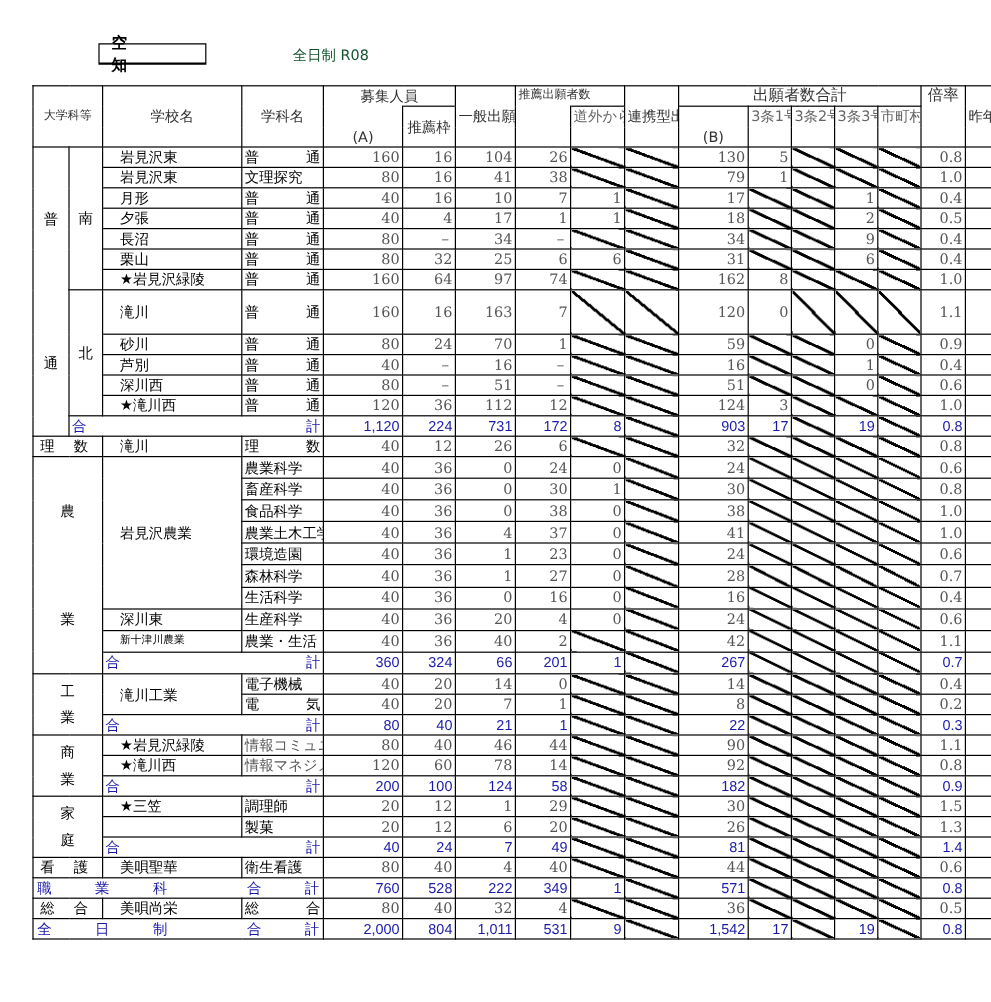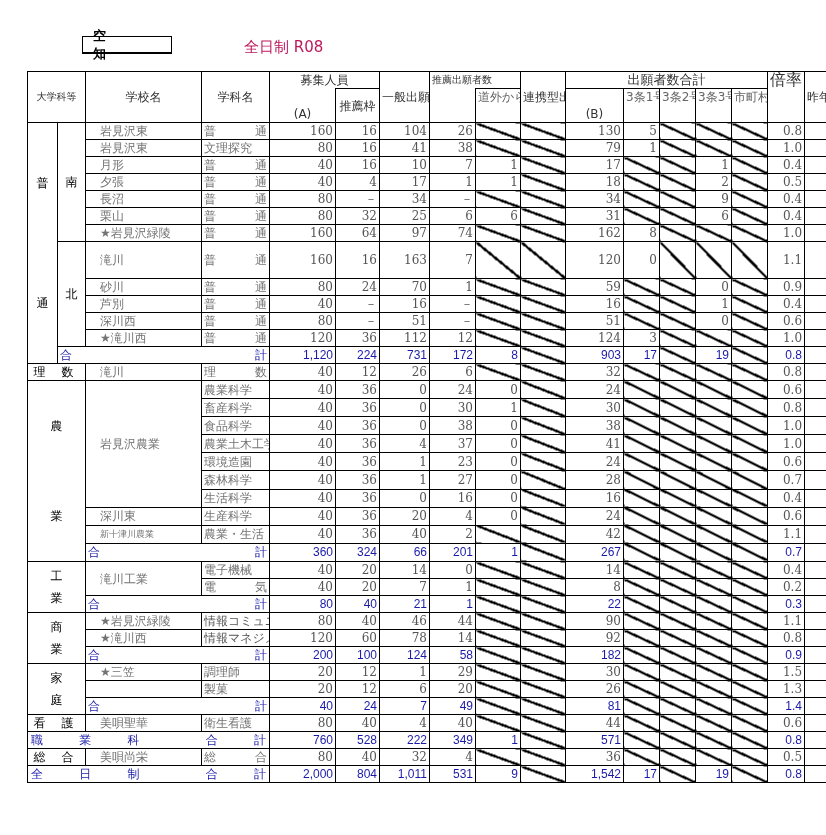--- a/index.html
+++ b/index.html
@@ -1,22 +1,22 @@
 <!DOCTYPE html>
 <html><head>
 <meta charset="utf-8">
 <style>
   html, body { margin: 0; padding: 0; background: #ffffff; }
   body { width: 826px; height: 835px; position: relative; font-family: "DejaVu Serif", serif; color: #333; }
   .hdr-box { position: absolute; left: 82px; top: 36px; width: 90px; height: 18px; border: 1px solid #000; border-bottom-width: 2px; display:flex; align-items:center; justify-content:center; font-family: "DejaVu Sans", sans-serif; font-weight: bold; font-size: 13px; letter-spacing: 18px; color:#000; padding-left: 10px; box-sizing: border-box;}
-  .hdr-title { position: absolute; left: 244px; top: 38px; font-size: 15px; color: #be185d; font-family: "DejaVu Sans", sans-serif; }
+  .hdr-title { position: absolute; left: 244px; top: 38px; font-size: 12px; color: #14532d; font-family: "DejaVu Sans", sans-serif; }
   table.main { position: absolute; left: 27px; top: 71px; border-collapse: collapse; table-layout: fixed; width: 780px; }
   table.main td, table.main th { border: 1px solid #000; padding: 0 2px; font-size: 12px; height: 16px; line-height: 16px; overflow: hidden; white-space: nowrap; font-weight: normal; position: relative;}
   .num { text-align: right; color: #555; }
-  .txt { color: #737373; font-family: "DejaVu Sans", sans-serif; font-size: 12px; }
+  .txt { color: #000000; font-family: "DejaVu Sans", sans-serif; font-size: 12px; }
   .school { text-align: left; padding-left: 14px !important; }
   .dept { display:flex; justify-content: space-between; }
   .cat { font-family: "DejaVu Sans", sans-serif; font-weight: bold; color: #000; text-align: center; font-size: 13px; }
   .tot td { color: #1a1aa8; font-weight: bold; font-family: "Liberation Sans", sans-serif; font-size: 13px; }
   .tot .num { color: #1a1aa8; }
   .diag { background: linear-gradient(to bottom left, transparent calc(50% - 1.2px), #000 calc(50% - 1.2px), #000 calc(50% + 1.2px), transparent calc(50% + 1.2px)); }
   .h { font-family: "DejaVu Sans", sans-serif; color:#333; font-size: 12px; text-align:center; vertical-align: middle; white-space: normal; line-height: 14px;}
   .hsmall { font-size: 7px; line-height: 9px; color: #666; vertical-align: top; text-align: left;}
   .tiny { font-size: 7px; color:#555; }
   .small { font-size: 9px; }
@@ -50,21 +50,21 @@
   <tbody id="tb">
     <tr style="height:17px">
       <td rowspan="3" colspan="2" class="h" style="font-size:10px">大学科等</td>
       <td rowspan="3" class="h">学校名</td>
       <td rowspan="3" class="h">学科名</td>
       <td colspan="2" class="h" style="border-bottom:none">募集人員</td>
       <td rowspan="3" class="h">一般出願者数</td>
       <td colspan="2" class="h" style="font-size:10px;border-bottom:none;text-align:left">推薦出願者数</td>
       <td rowspan="3" class="h" style="text-align:left">連携型出願者数</td>
       <td colspan="5" class="h" style="font-size:13px">出願者数合計</td>
-      <td rowspan="3" class="h" style="font-size:16px;vertical-align:top">倍率</td>
+      <td rowspan="3" class="h" style="font-size:13px;vertical-align:top">倍率</td>
       <td rowspan="3" class="h" style="text-align:left">昨年度当初の倍率</td>
     </tr>
     <tr style="height:17px">
       <td rowspan="2" class="h" style="border-top:none;vertical-align:bottom">(A)</td>
       <td rowspan="2" class="h">推薦枠</td>
       <td rowspan="2" style="border-top:none"></td>
       <td rowspan="2" class="h hsmall">道外からの出願</td>
       <td rowspan="2" class="h" style="border-top:none;vertical-align:bottom">(B)</td>
       <td rowspan="2" class="h hsmall">3条1号</td>
       <td rowspan="2" class="h hsmall">3条2号</td>

